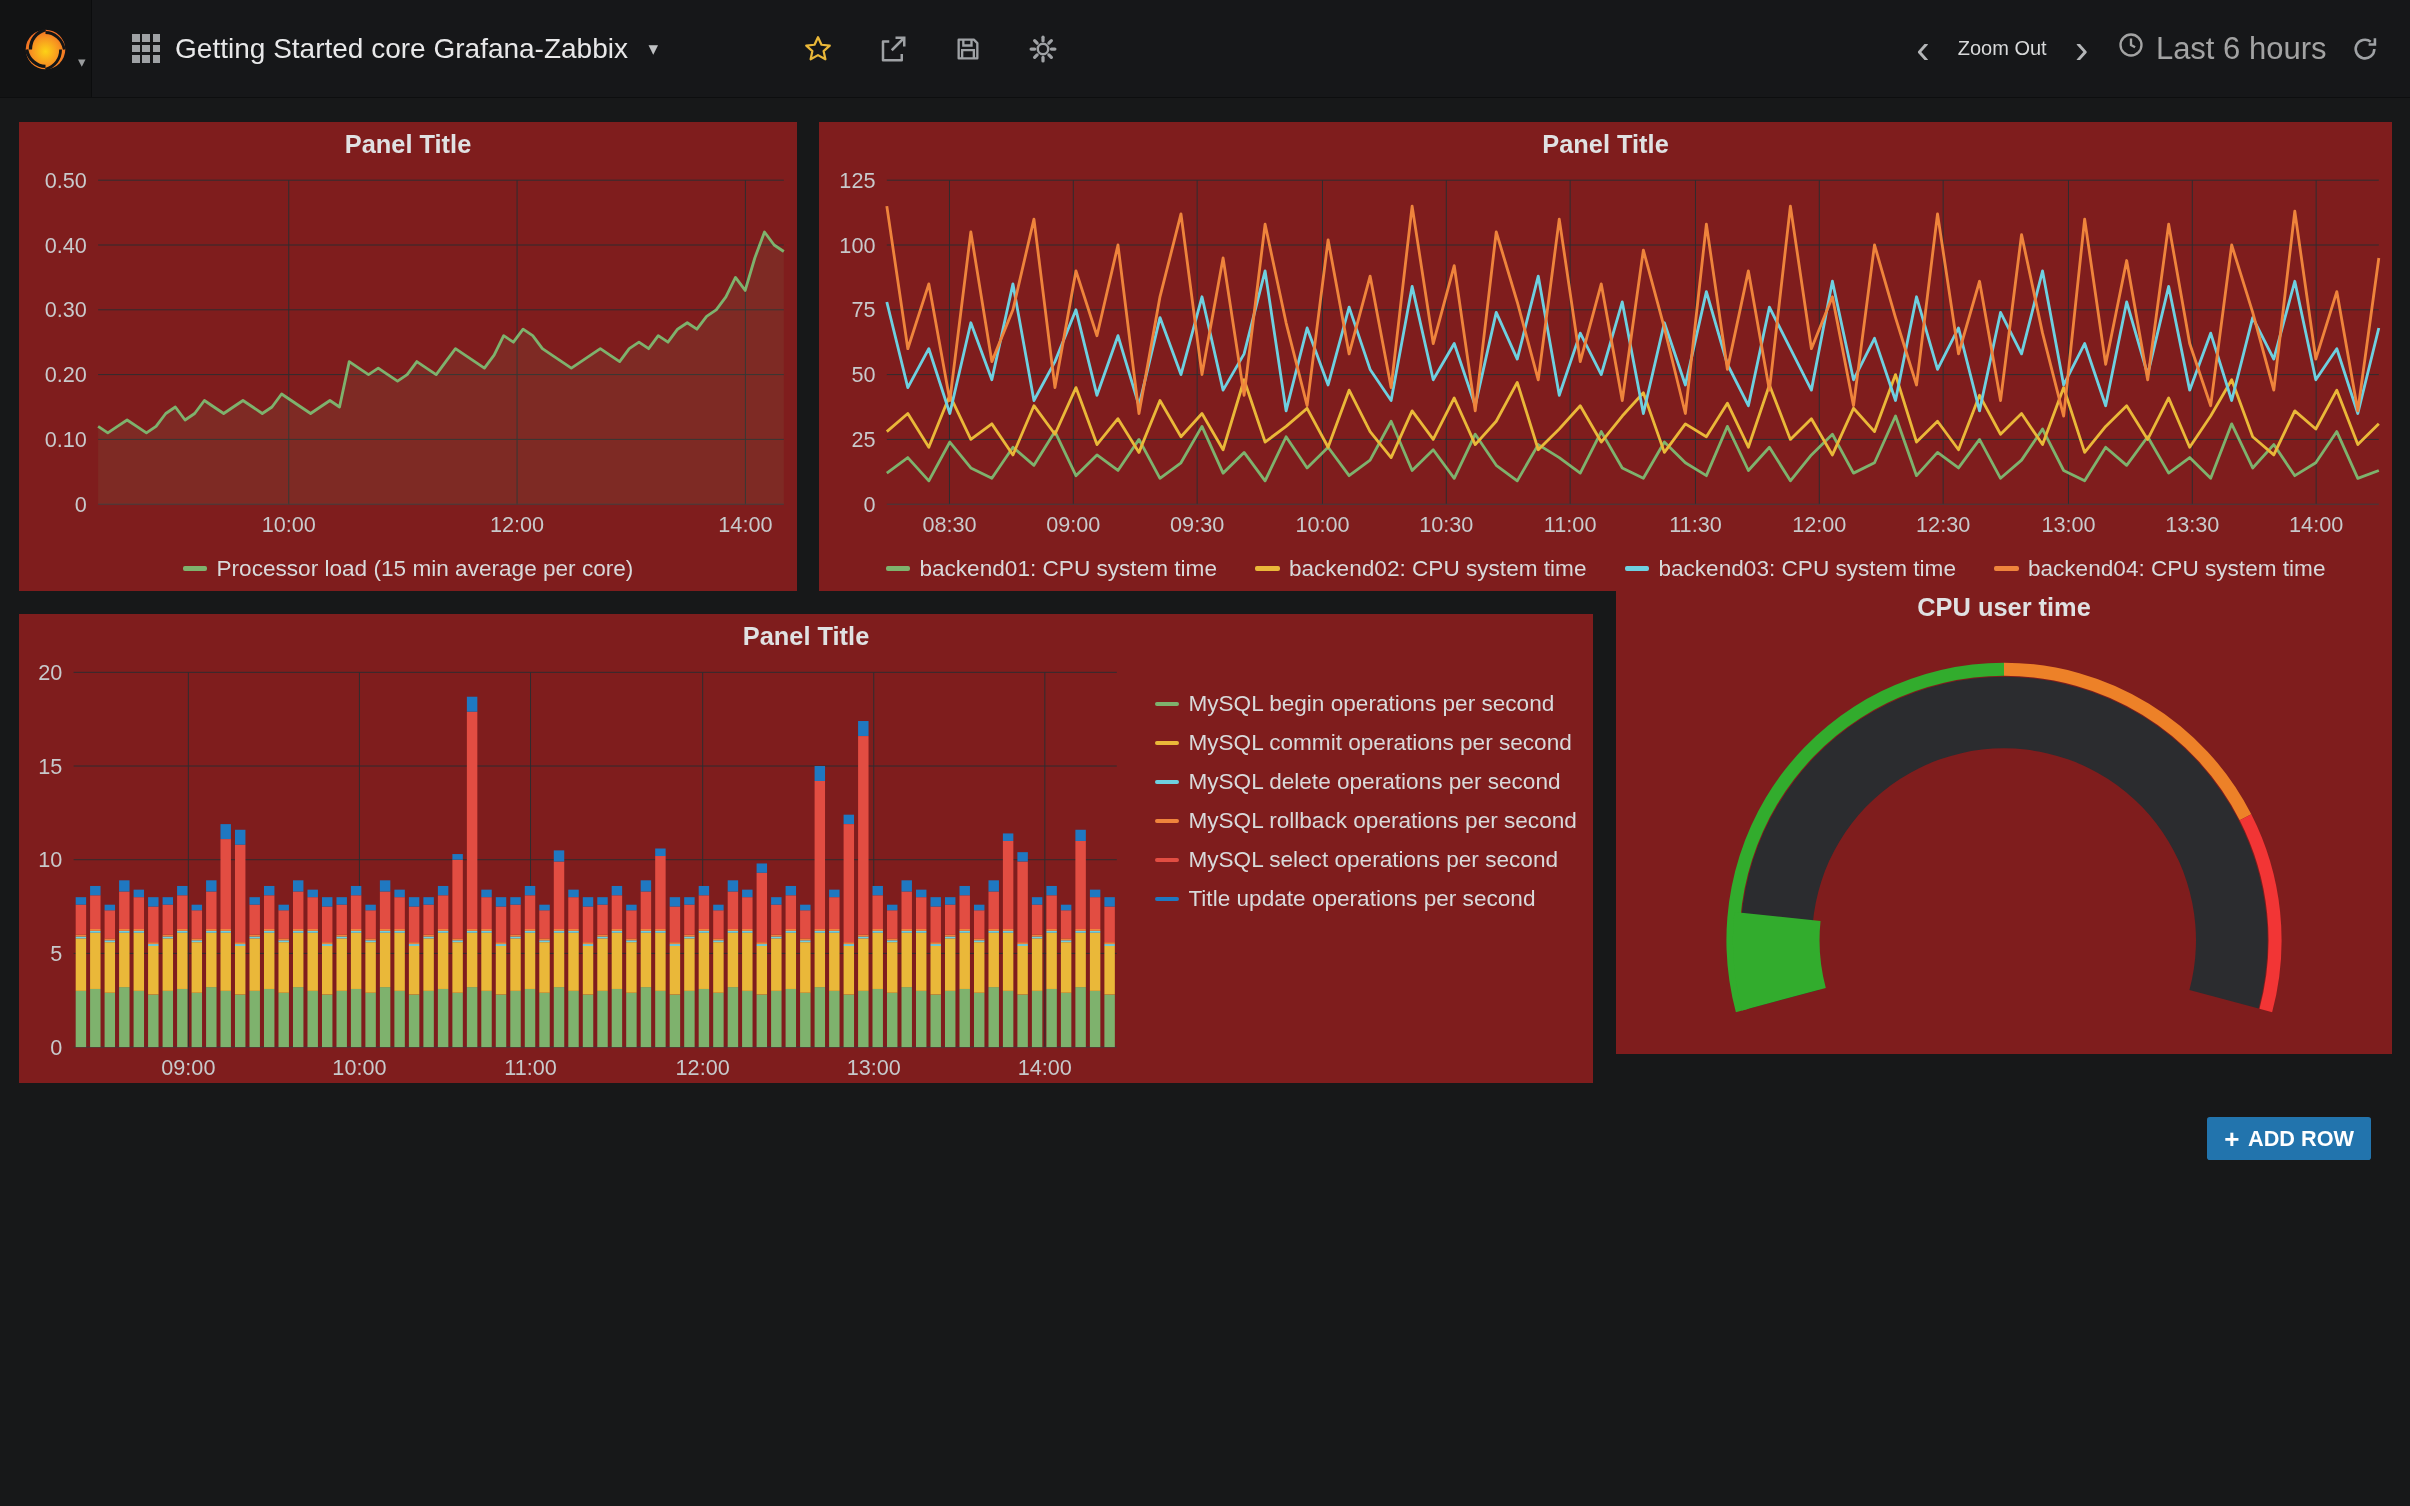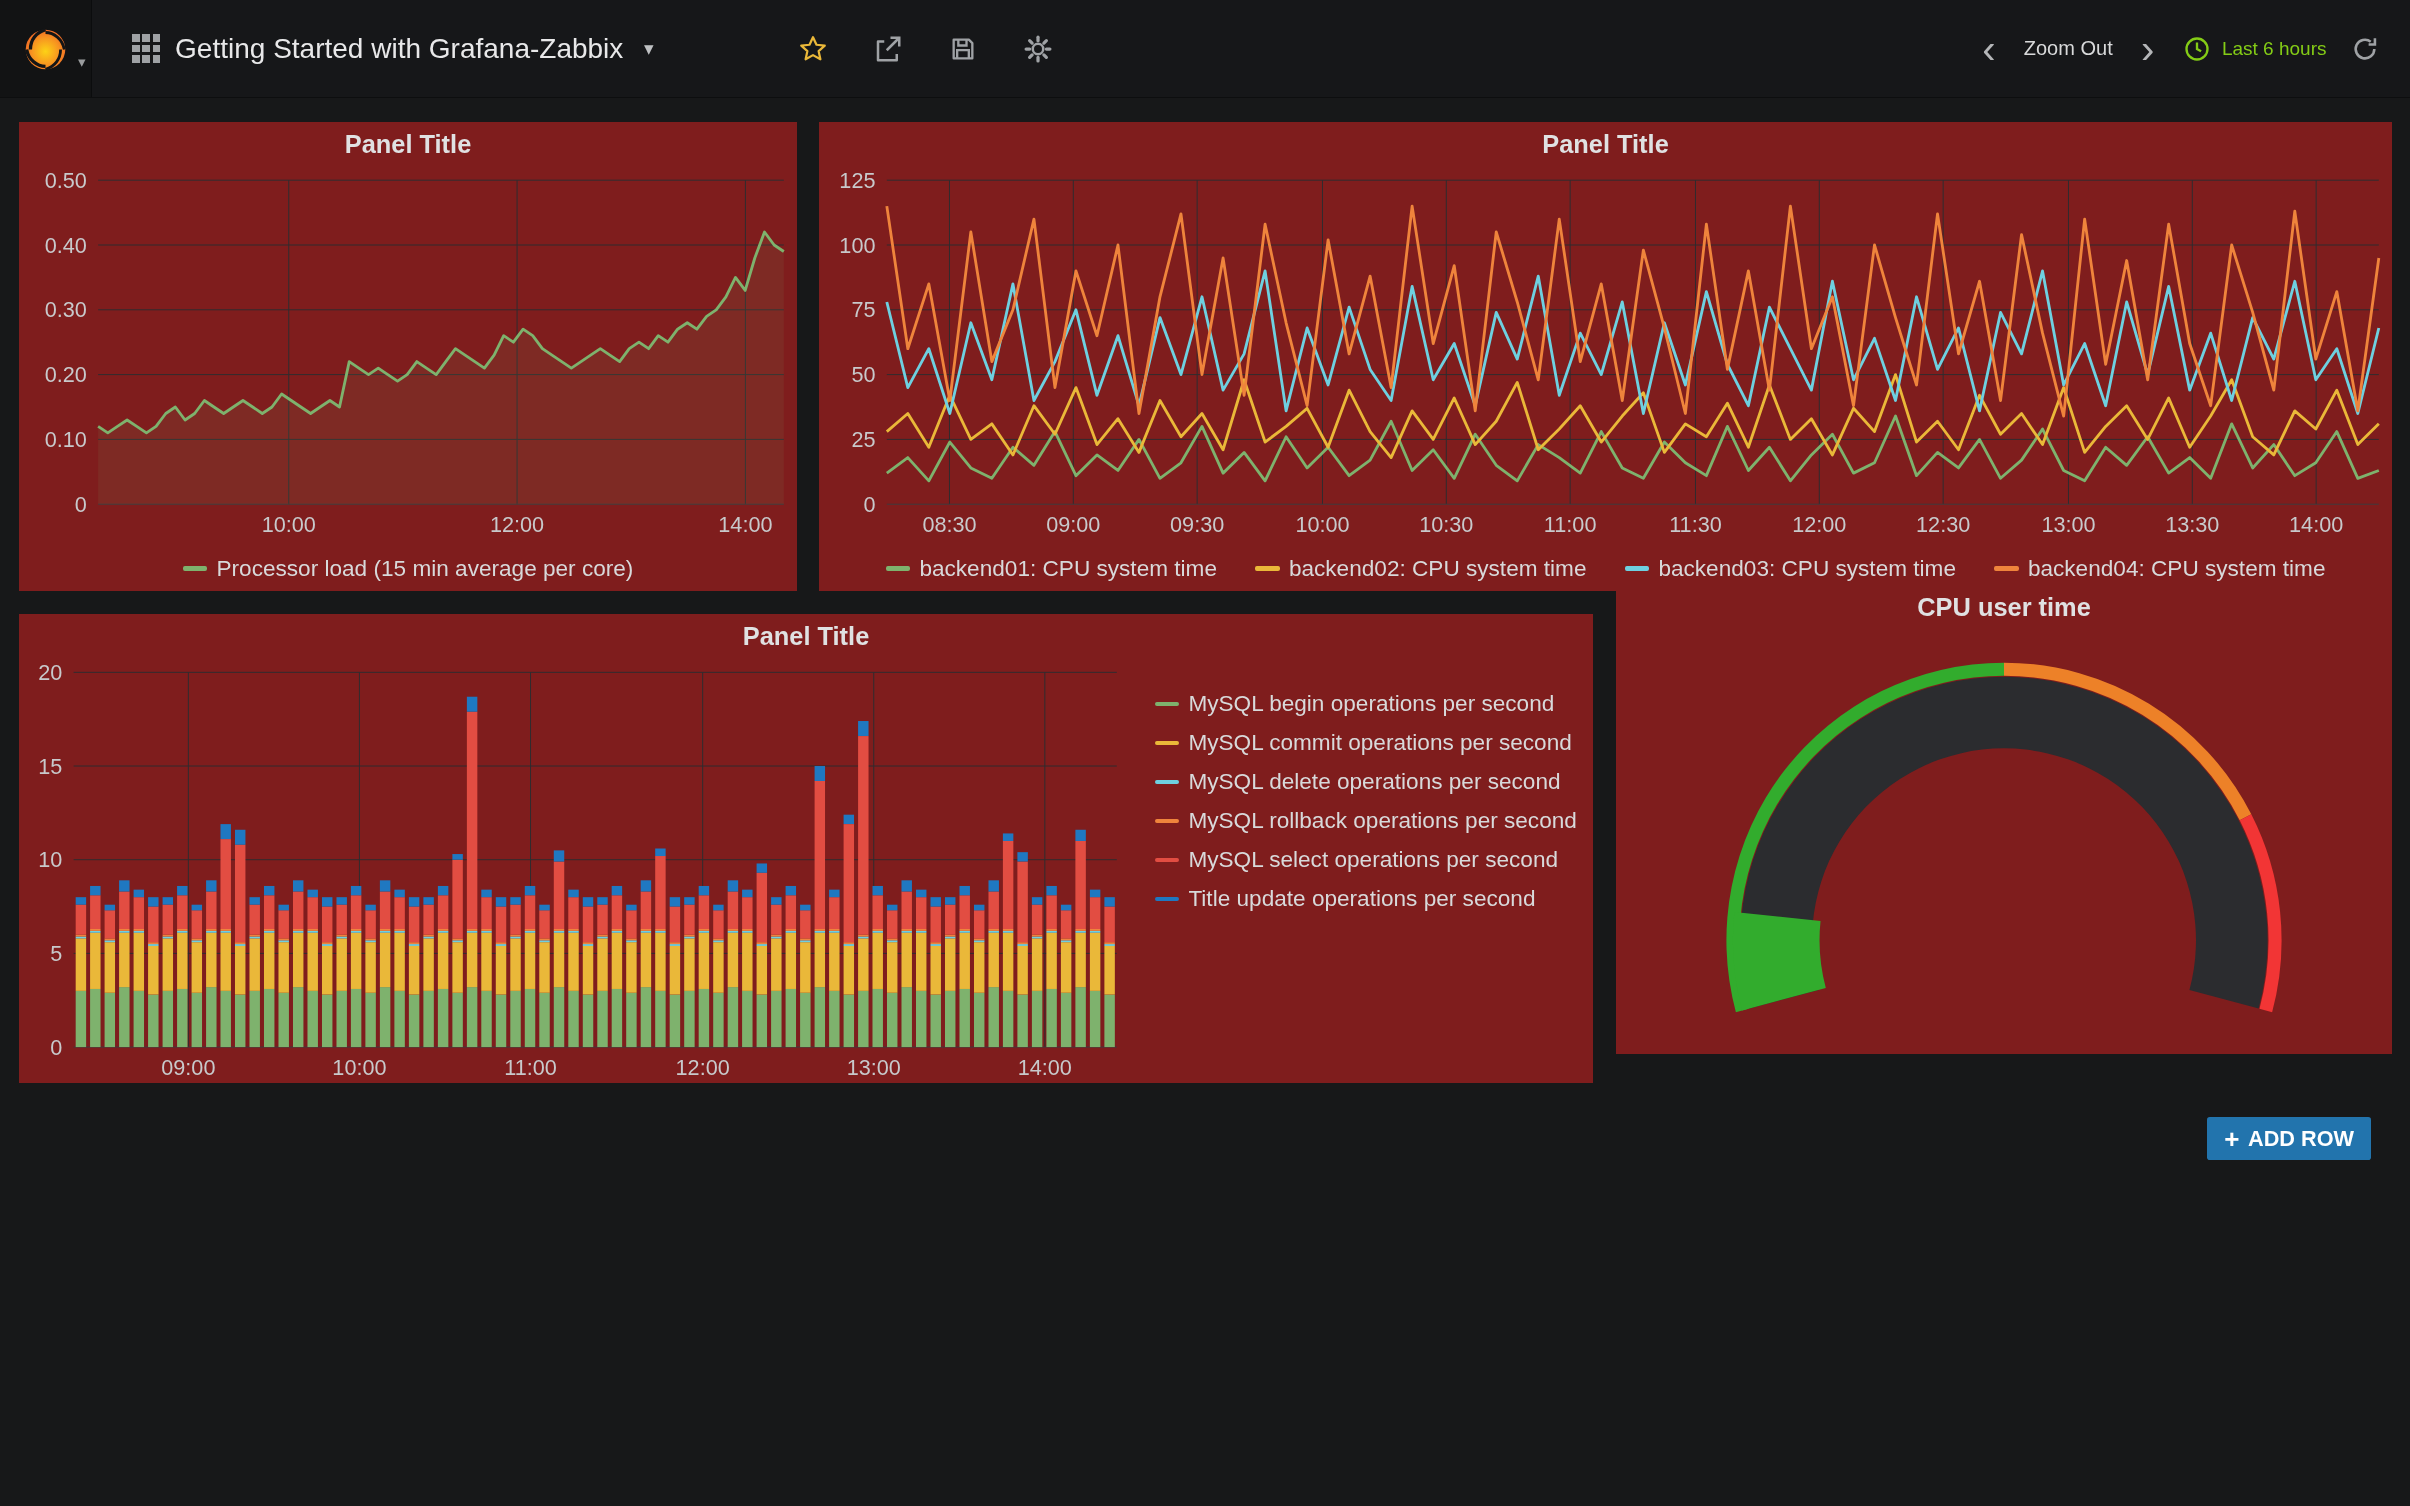--- a/index.html
+++ b/index.html
@@ -18,21 +18,21 @@
   .dash-title { font-size:28px; color:#e8e8e9; white-space:nowrap; }
   .title-caret { font-size:19px; color:#bfc1c3; margin-left:5.6px; }
   .nav-actions { display:flex; align-items:center; margin-left:122px; }
   .icon-btn { width:75px; height:98px; display:flex; align-items:center; justify-content:center;
               cursor:pointer; color:#9fa2a5; }
   .icon-btn.star { color:#eab839; }
   .nav-spacer { flex:1; }
   .nav-right { display:flex; align-items:center; gap:24.5px; padding-right:32px; }
   .chev { font-size:40px; color:#b4b6b8; line-height:1; cursor:pointer; padding:0 3.8px; }
   .nav-text-btn { font-size:20px; color:#d8d9da; cursor:pointer; }
-  .time-btn { display:flex; align-items:center; gap:11.3px; font-size:19px; color:#84cc16; cursor:pointer; }
+  .time-btn { display:flex; gap:11.3px; font-size:31px; color:#a3a3a3; cursor:pointer; }
   .refresh-btn { cursor:pointer; color:#9fa2a5; display:flex; align-items:center; }
 
   
   .row-handle { position:absolute; left:0; width:10.4px; height:58px; cursor:pointer; }
   .panel { position:absolute; background:#7f1d1d; }
   .panel-title { height:45px; display:flex; align-items:center; justify-content:center;
                  font-size:25.4px; font-weight:bold; color:#e0e1e2; cursor:pointer; }
   .chart-area { position:absolute; top:45px; left:0; right:0; }
   svg text { font-family:"Liberation Sans", sans-serif; font-size:23px; fill:#c8c9cb; }
 
@@ -90,21 +90,21 @@
         <span></span>
           <span></span>
           <span></span>
           <span></span>
           <span></span>
           <span></span>
           <span></span>
           <span></span>
           <span></span>
       </span>
-      <span class="dash-title">Getting Started with Grafana-Zabbix</span>
+      <span class="dash-title">Getting Started core Grafana-Zabbix</span>
       <span class="title-caret">▾</span>
     </div>
 
     <div class="nav-actions">
       <div class="icon-btn star">
         <svg width="30" height="30" viewBox="0 0 24 24">
           <path d="M12 2.6l2.8 6 6.6.7-4.9 4.4 1.4 6.5-5.9-3.3-5.9 3.3 1.4-6.5-4.9-4.4 6.6-.7z" fill="none" stroke="currentColor" stroke-width="1.8" stroke-linejoin="round"></path>
         </svg>
       </div>
       <div class="icon-btn">

